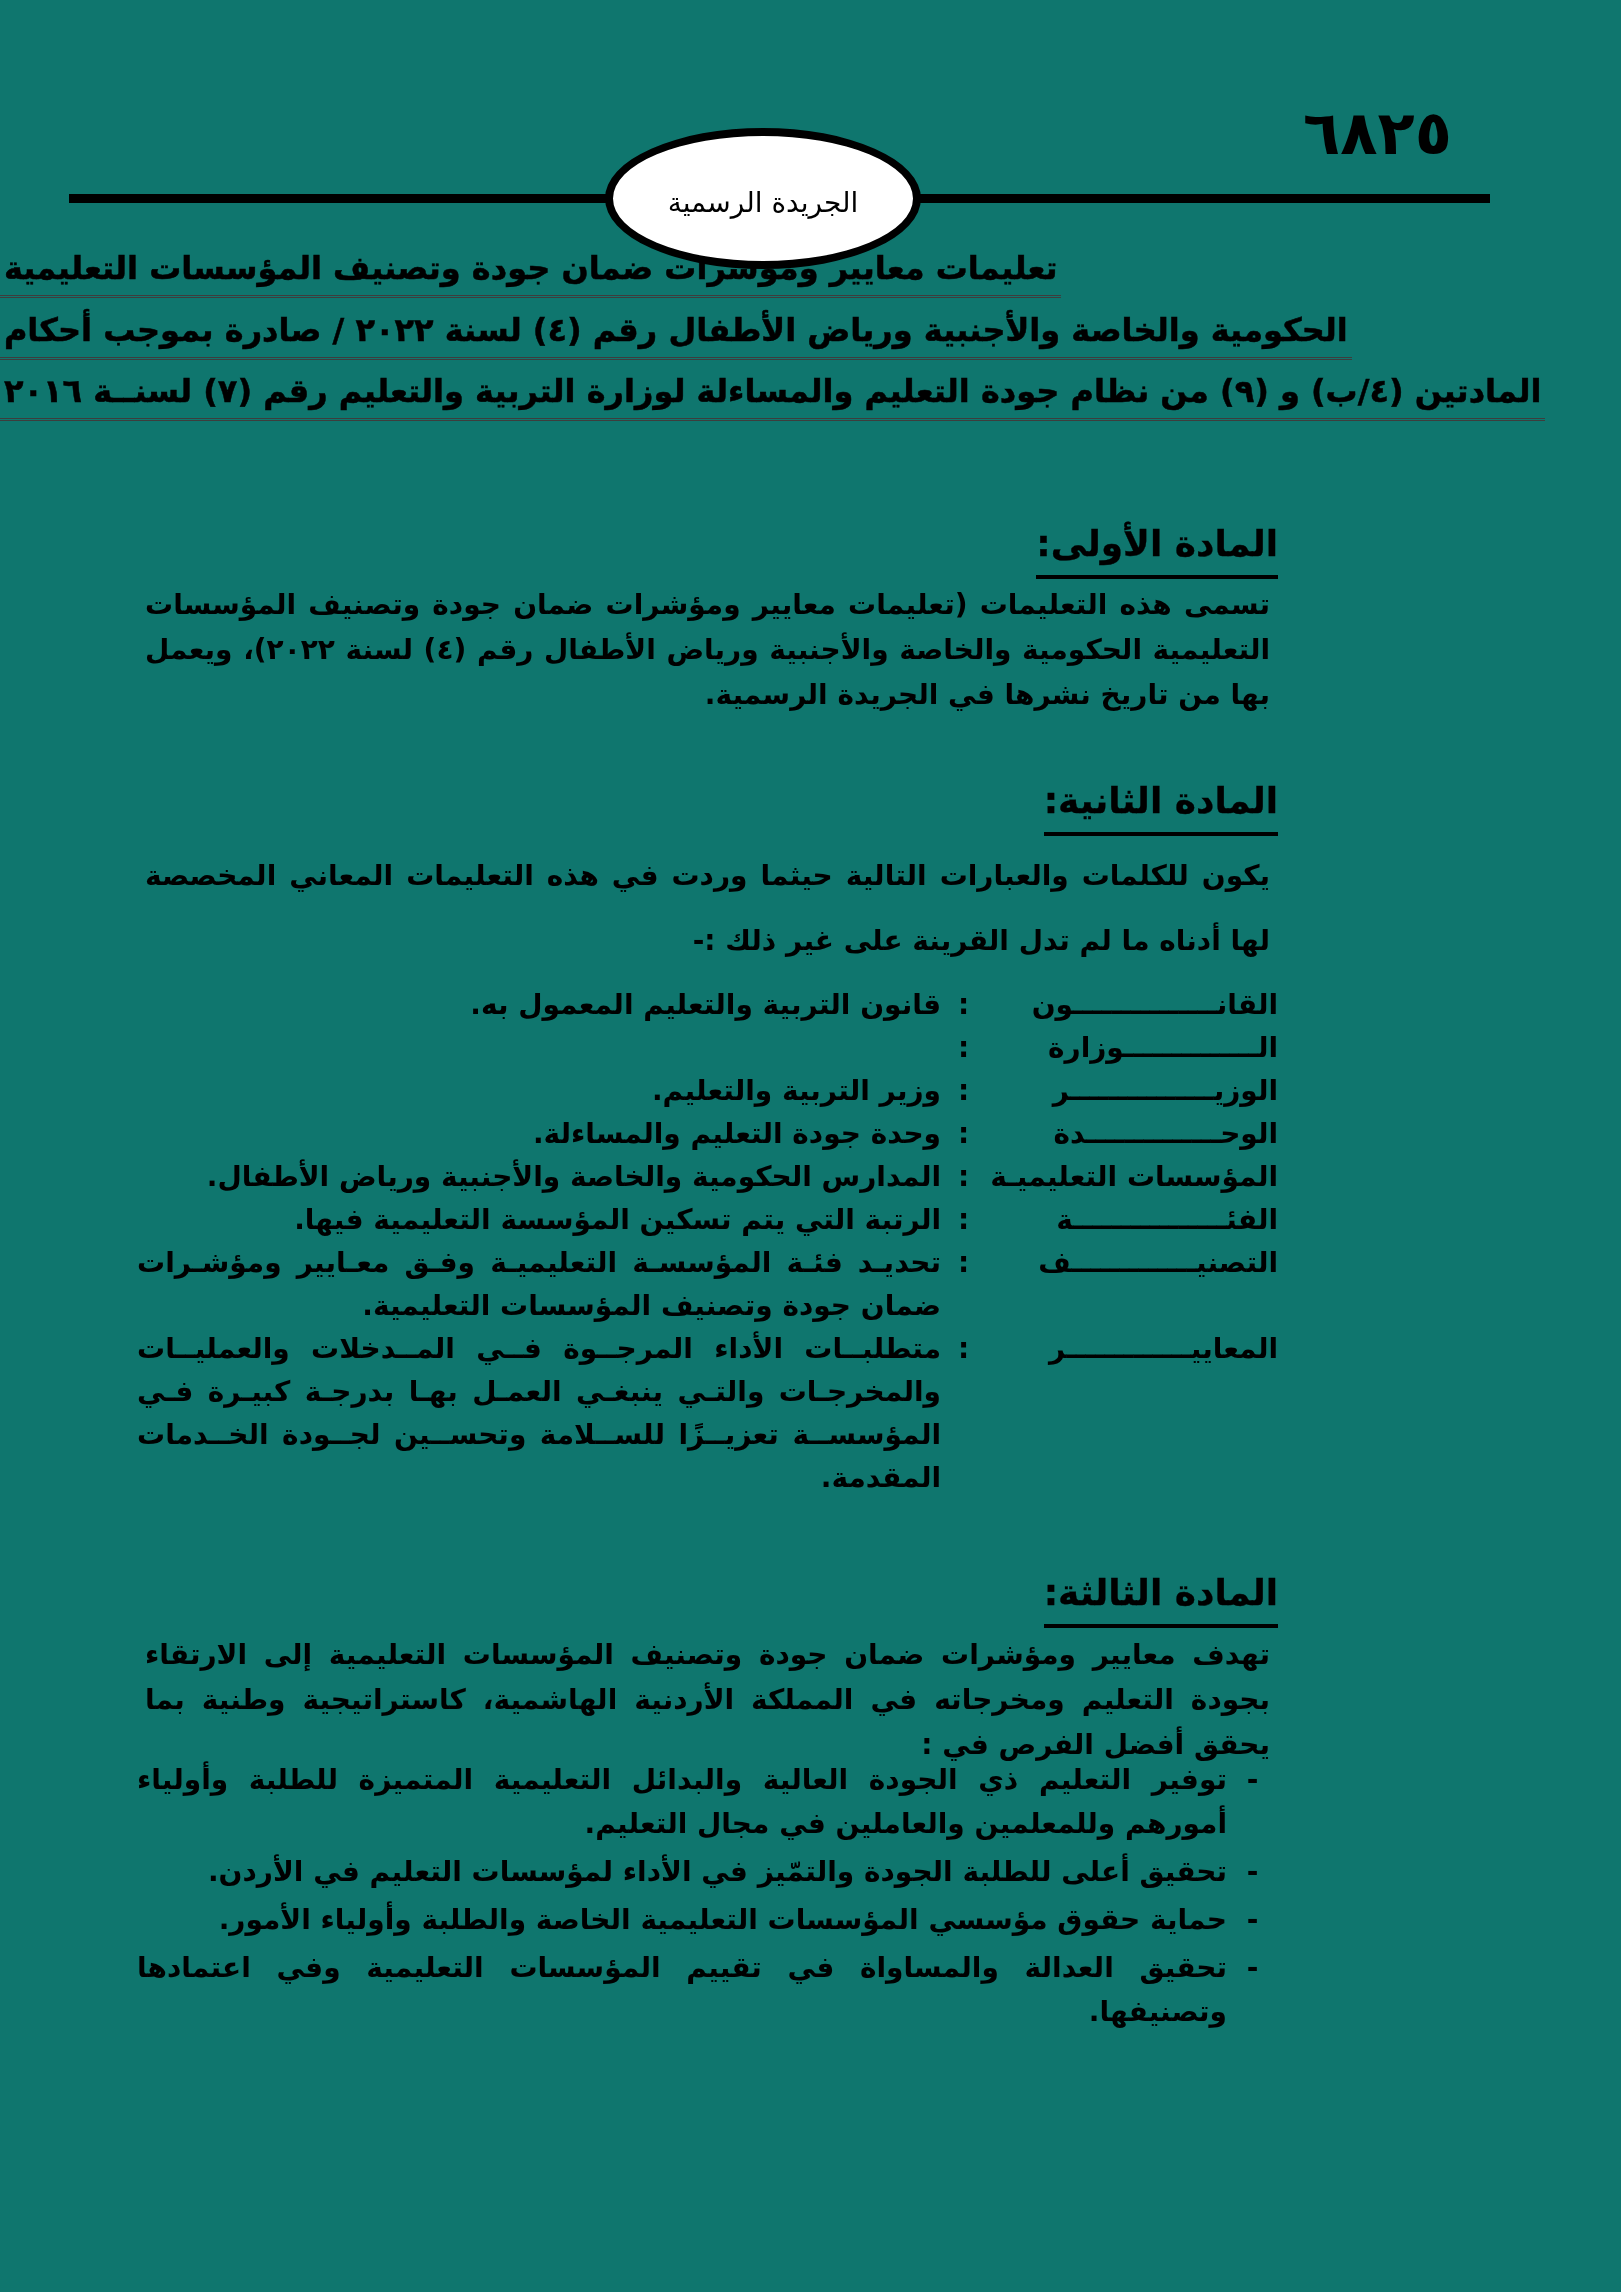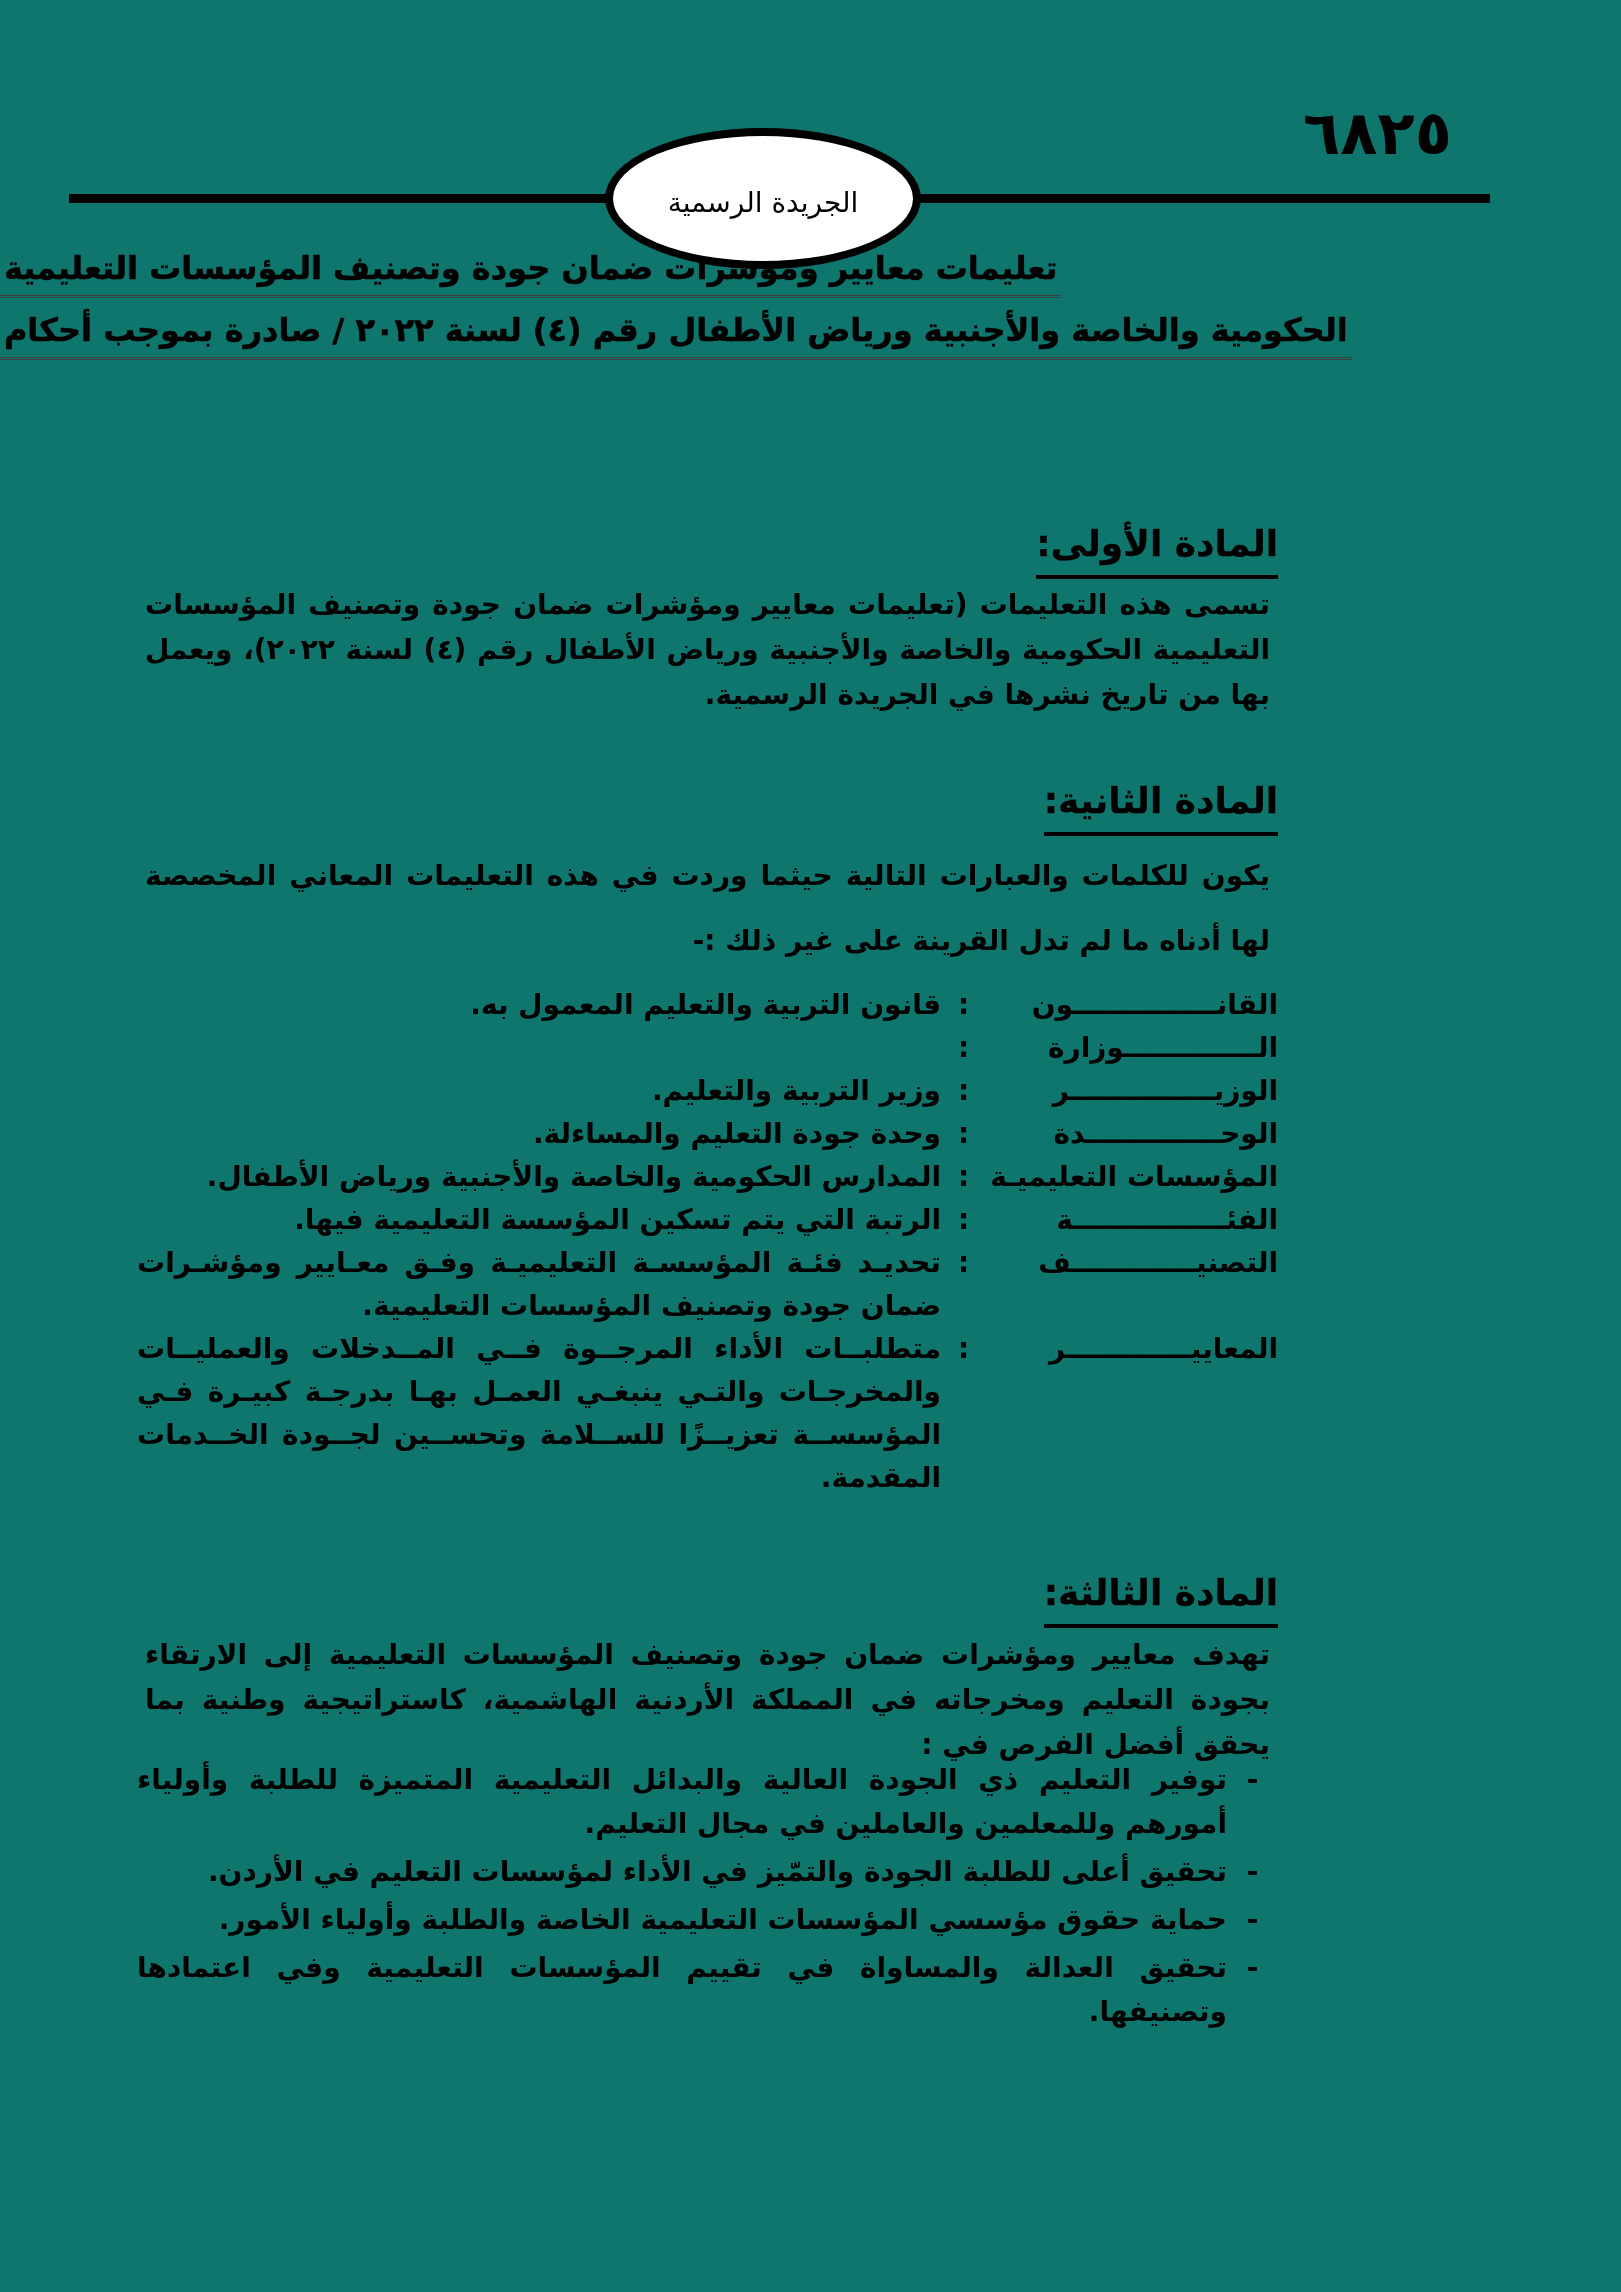--- a/index.html
+++ b/index.html
@@ -70,20 +70,21 @@
 
   <div class="page-number">٦٨٢٥</div>
   <div class="header-rule"></div>
   <div class="badge">
     <span>الجريدة الرسمية</span>
   </div>
 
   <div class="title-block">
     <div><span class="title-line">تعليمات معايير ومؤشرات ضمان جودة وتصنيف المؤسسات التعليمية</span></div>
     <div><span class="title-line">الحكومية والخاصة والأجنبية ورياض الأطفال رقم (٤) لسنة ٢٠٢٢ / صادرة بموجب أحكام</span></div>
+    <div><span class="title-line">المادتين (٤/ب) و (٩) من نظام جودة التعليم والمساءلة لوزارة التربية والتعليم رقم (٧) لسنــة ٢٠١٦</span></div>
   </div>
 
   <div class="abs" style="top:523px;">
     <span class="article-heading">المادة الأولى:</span>
   </div>
   <div class="abs" style="top:574px;">
     <p class="body-par">تسمى هذه التعليمات (تعليمات معايير ومؤشرات ضمان جودة وتصنيف المؤسسات التعليمية الحكومية والخاصة والأجنبية ورياض الأطفال رقم (٤) لسنة ٢٠٢٢)، ويعمل بها من تاريخ نشرها في الجريدة الرسمية.</p>
   </div>
 
   <div class="abs" style="top:780px;">

